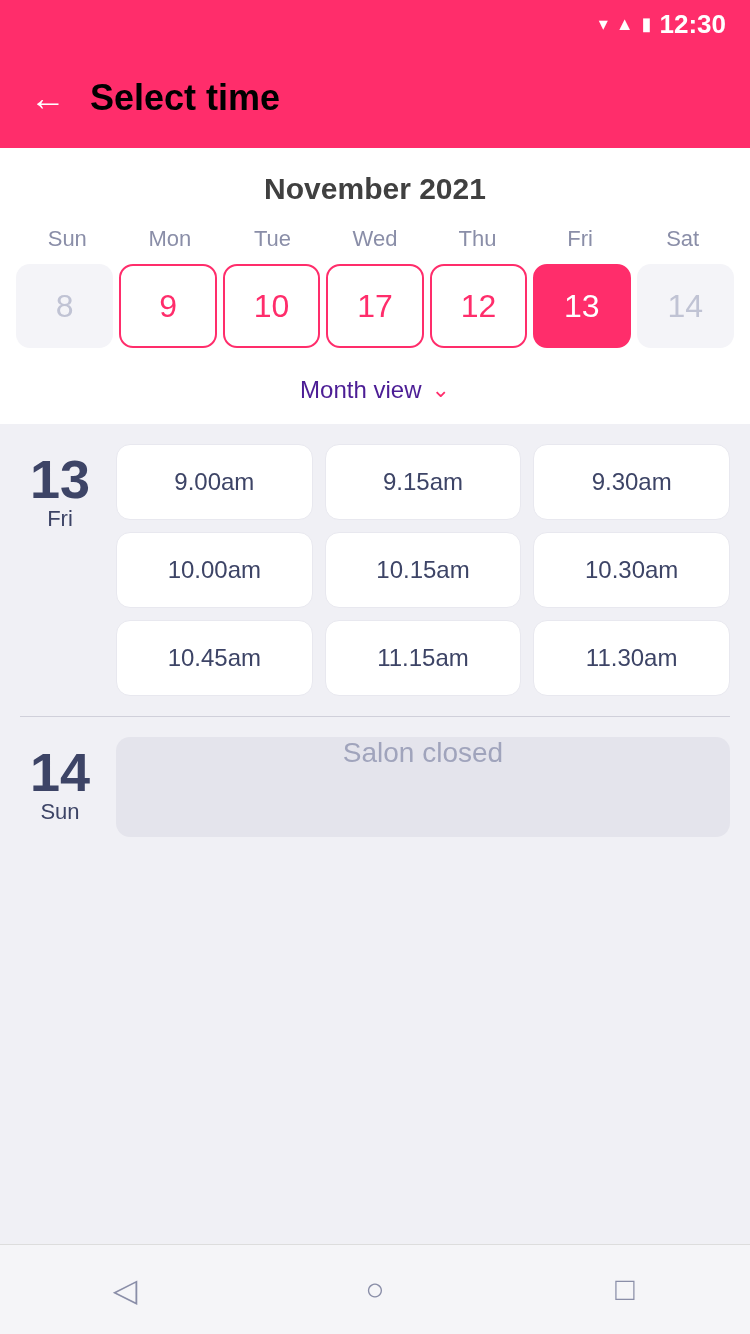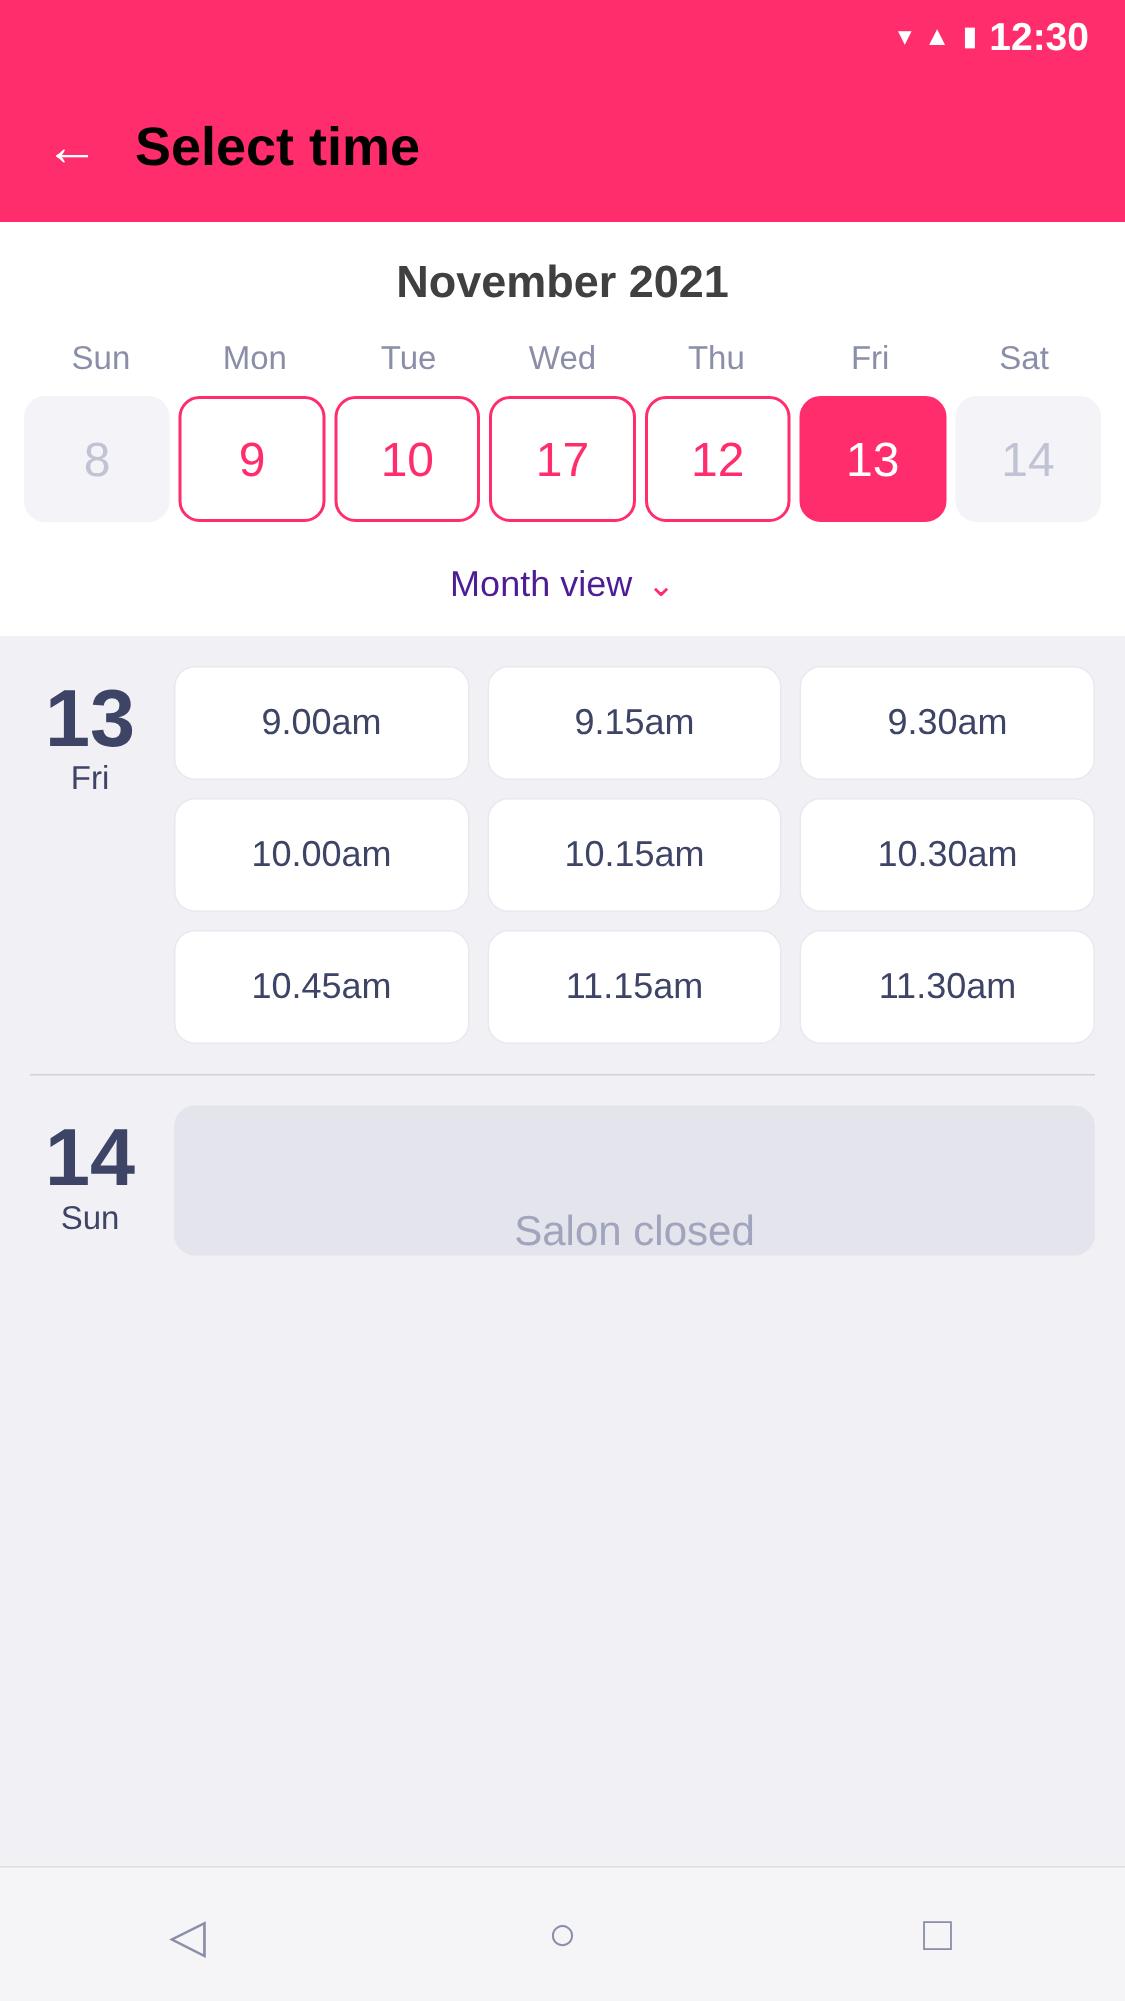--- a/index.html
+++ b/index.html
@@ -191,21 +191,21 @@
       display: flex;
       gap: 16px;
       margin-bottom: 20px;
     }
     .closed-box {
       flex: 1;
       background: #e4e4ec;
       border-radius: 14px;
       height: 100px;
       display: flex;
-      align-items: flex-end;
+      align-items: flex-start;
       justify-content: center;
       font-size: 28px;
       color: #a0a4bc;
     }
 
     
     .bottom-nav {
       position: fixed;
       bottom: 0;
       left: 0;

